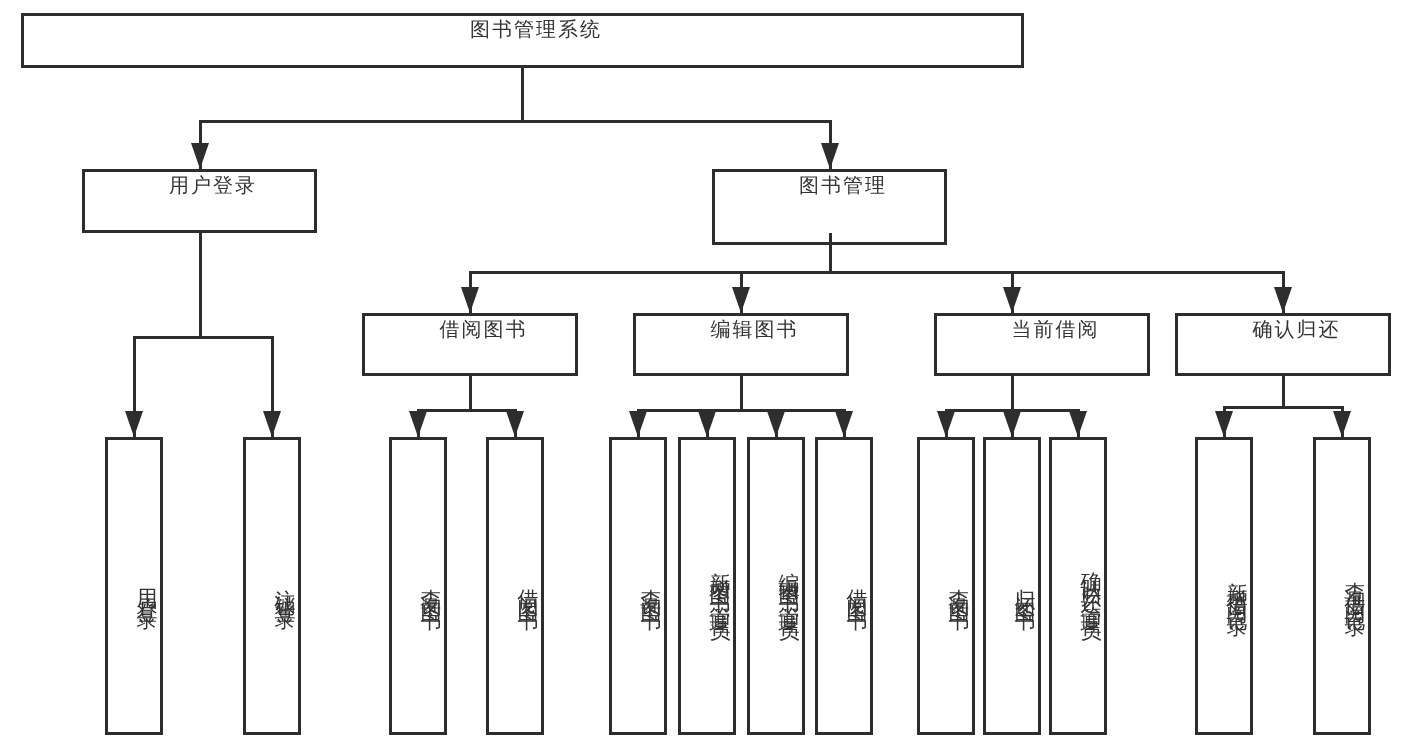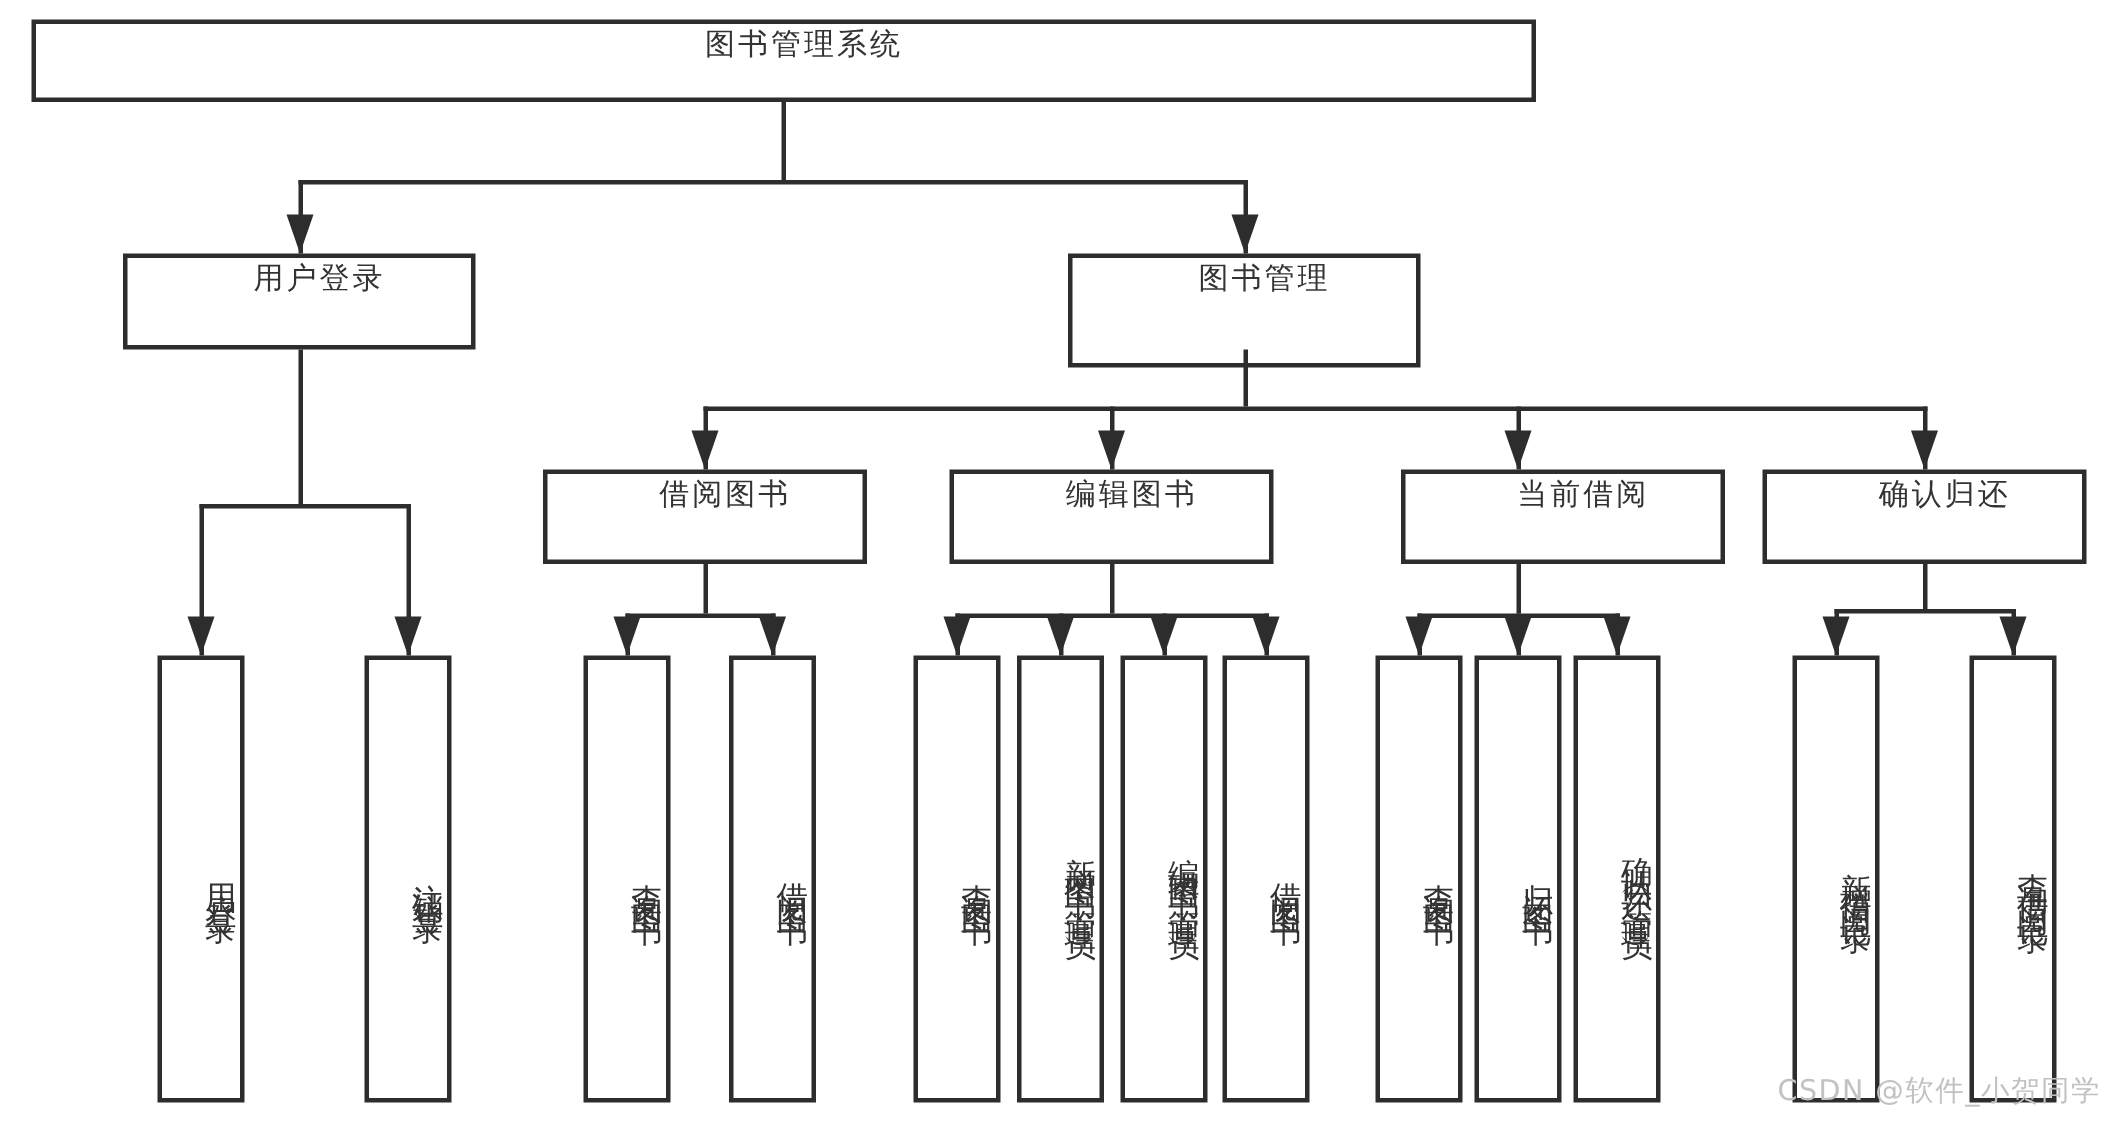--- a/index.html
+++ b/index.html
@@ -186,15 +186,14 @@
   <div class="arrow" style="left:629px;  top:411px;"></div>
   <div class="arrow" style="left:698px;  top:411px;"></div>
   <div class="arrow" style="left:767px;  top:411px;"></div>
   <div class="arrow" style="left:835px;  top:411px;"></div>
   <div class="arrow" style="left:937px;  top:411px;"></div>
   <div class="arrow" style="left:1003px; top:411px;"></div>
   <div class="arrow" style="left:1069px; top:411px;"></div>
   <div class="arrow" style="left:1215px; top:411px;"></div>
   <div class="arrow" style="left:1333px; top:411px;"></div>
 
-  <div class="watermark">CSDN @软件_小贺同学</div>
 
 </div>
 
 </body></html>

